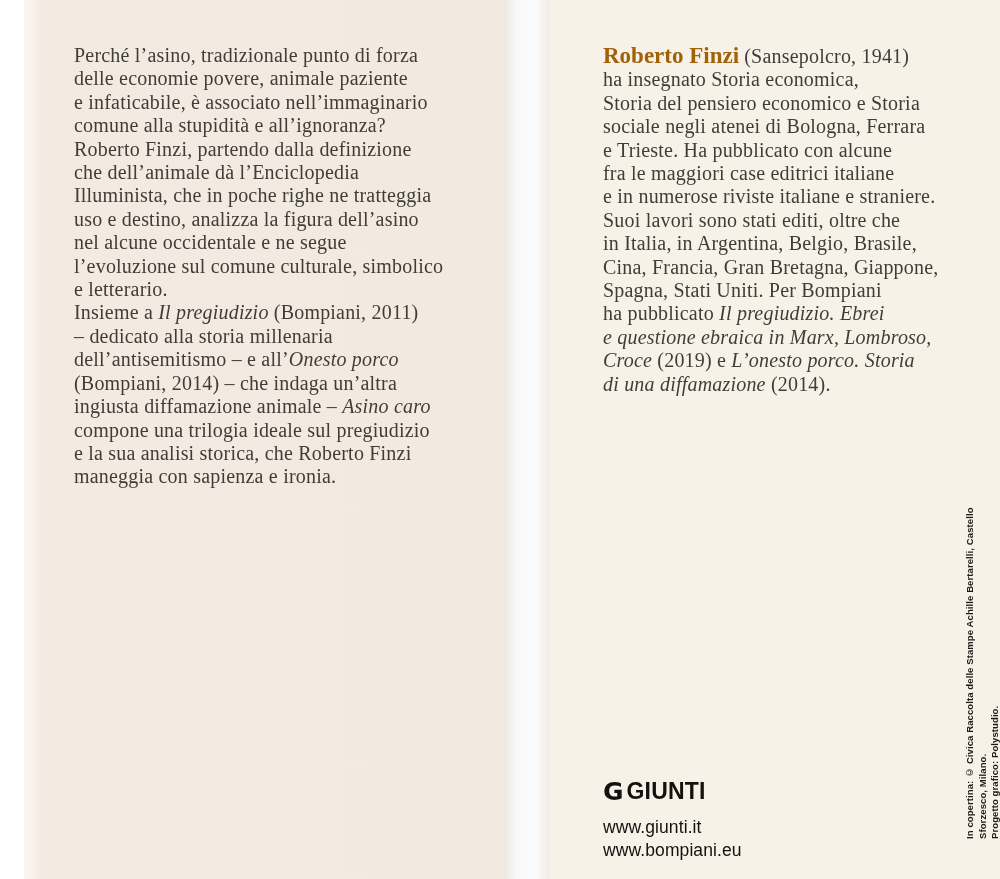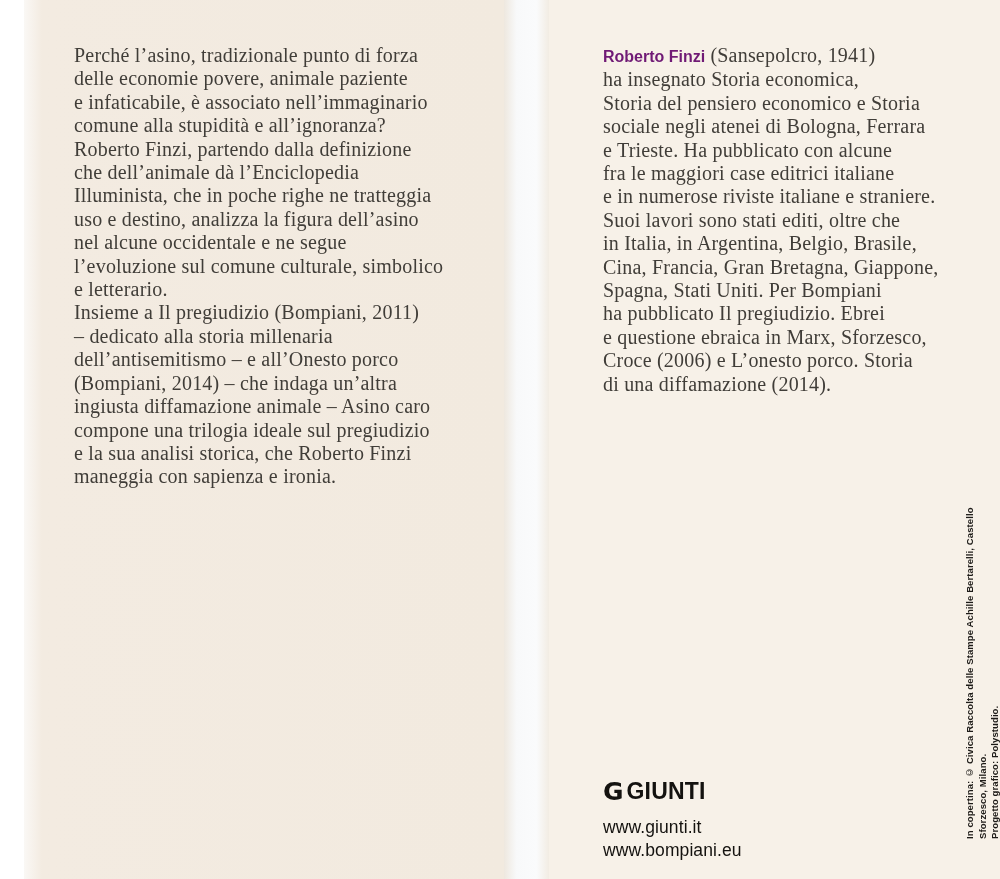--- a/index.html
+++ b/index.html
@@ -31,26 +31,26 @@
   .flap-text {
     position: absolute;
     font-size: 20px;
     line-height: 23.4px;
     letter-spacing: 0.2px;
     color: #403d38;
   }
   .left-text  { left: 50px; top: 44px; width: 425px; }
   .right-text { left: 54px; top: 44px; width: 420px; }
   .line { white-space: nowrap; }
-  .it { }
+  .it { font-style: italic; }
   .red {
-    color: #701a75;
-    font-family: Liberation Sans, sans-serif;
+    color: #a16207;
+    font-family: Liberation Serif, serif;
     font-weight: bold;
-    font-size: 16px;
+    font-size: 23px;
     letter-spacing: 0;
   }
   .publisher {
     position: absolute;
     left: 54px; top: 778px;
     color: #14120f;
     font-family: "Liberation Sans", sans-serif;
   }
   .logo { display: flex; align-items: center; gap: 4px; }
   .logo-g {
@@ -124,22 +124,22 @@
         <div class="line"><span>Storia del pensiero economico e Storia</span></div>
         <div class="line"><span>sociale negli atenei di Bologna, Ferrara</span></div>
         <div class="line"><span>e Trieste. Ha pubblicato con alcune</span></div>
         <div class="line"><span>fra le maggiori case editrici italiane</span></div>
         <div class="line"><span>e in numerose riviste italiane e straniere.</span></div>
         <div class="line"><span>Suoi lavori sono stati editi, oltre che</span></div>
         <div class="line"><span>in Italia, in Argentina, Belgio, Brasile,</span></div>
         <div class="line"><span>Cina, Francia, Gran Bretagna, Giappone,</span></div>
         <div class="line"><span>Spagna, Stati Uniti. Per Bompiani</span></div>
         <div class="line"><span>ha pubblicato </span><span class="it">Il pregiudizio. Ebrei</span></div>
-        <div class="line"><span class="it">e questione ebraica in Marx, Sforzesco,</span></div>
-        <div class="line"><span class="it">Croce</span><span> (2006) e </span><span class="it">L’onesto porco. Storia</span></div>
+        <div class="line"><span class="it">e questione ebraica in Marx, Lombroso,</span></div>
+        <div class="line"><span class="it">Croce</span><span> (2019) e </span><span class="it">L’onesto porco. Storia</span></div>
         <div class="line"><span class="it">di una diffamazione</span><span> (2014).</span></div>
       </div>
 
     <div class="publisher">
       <div class="logo">
         <span class="logo-g">G</span>
         <span class="logo-text">GIUNTI</span>
       </div>
       <div class="websites">
         <div>www.giunti.it</div>

